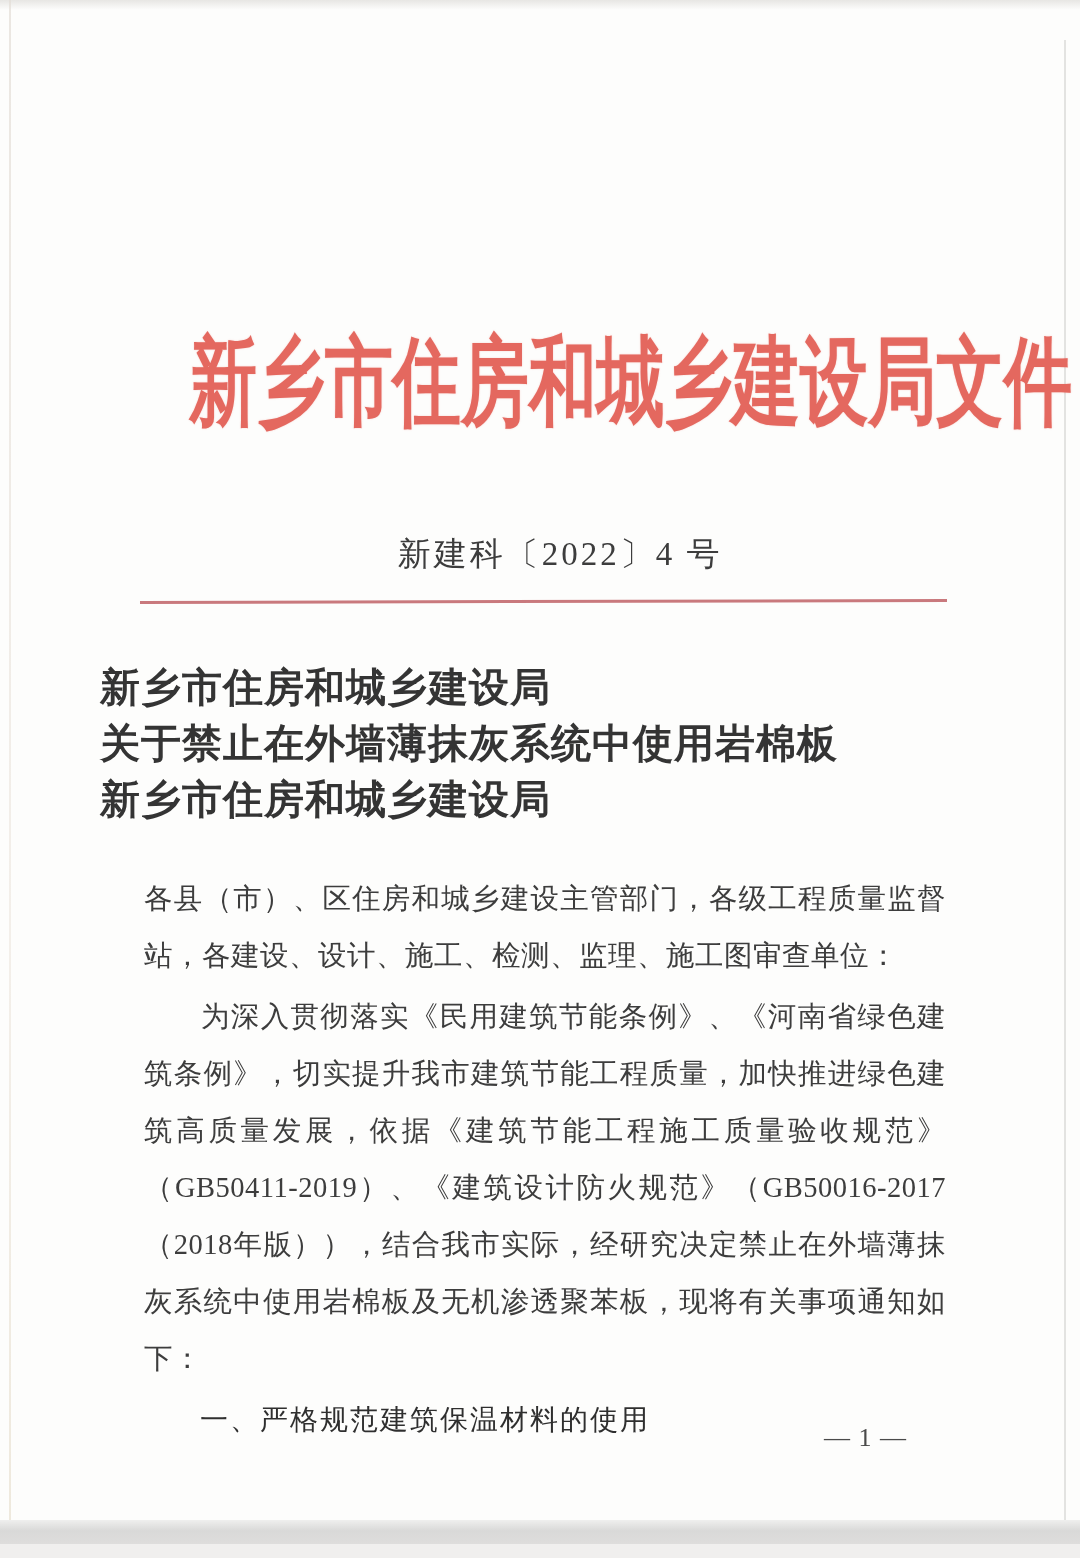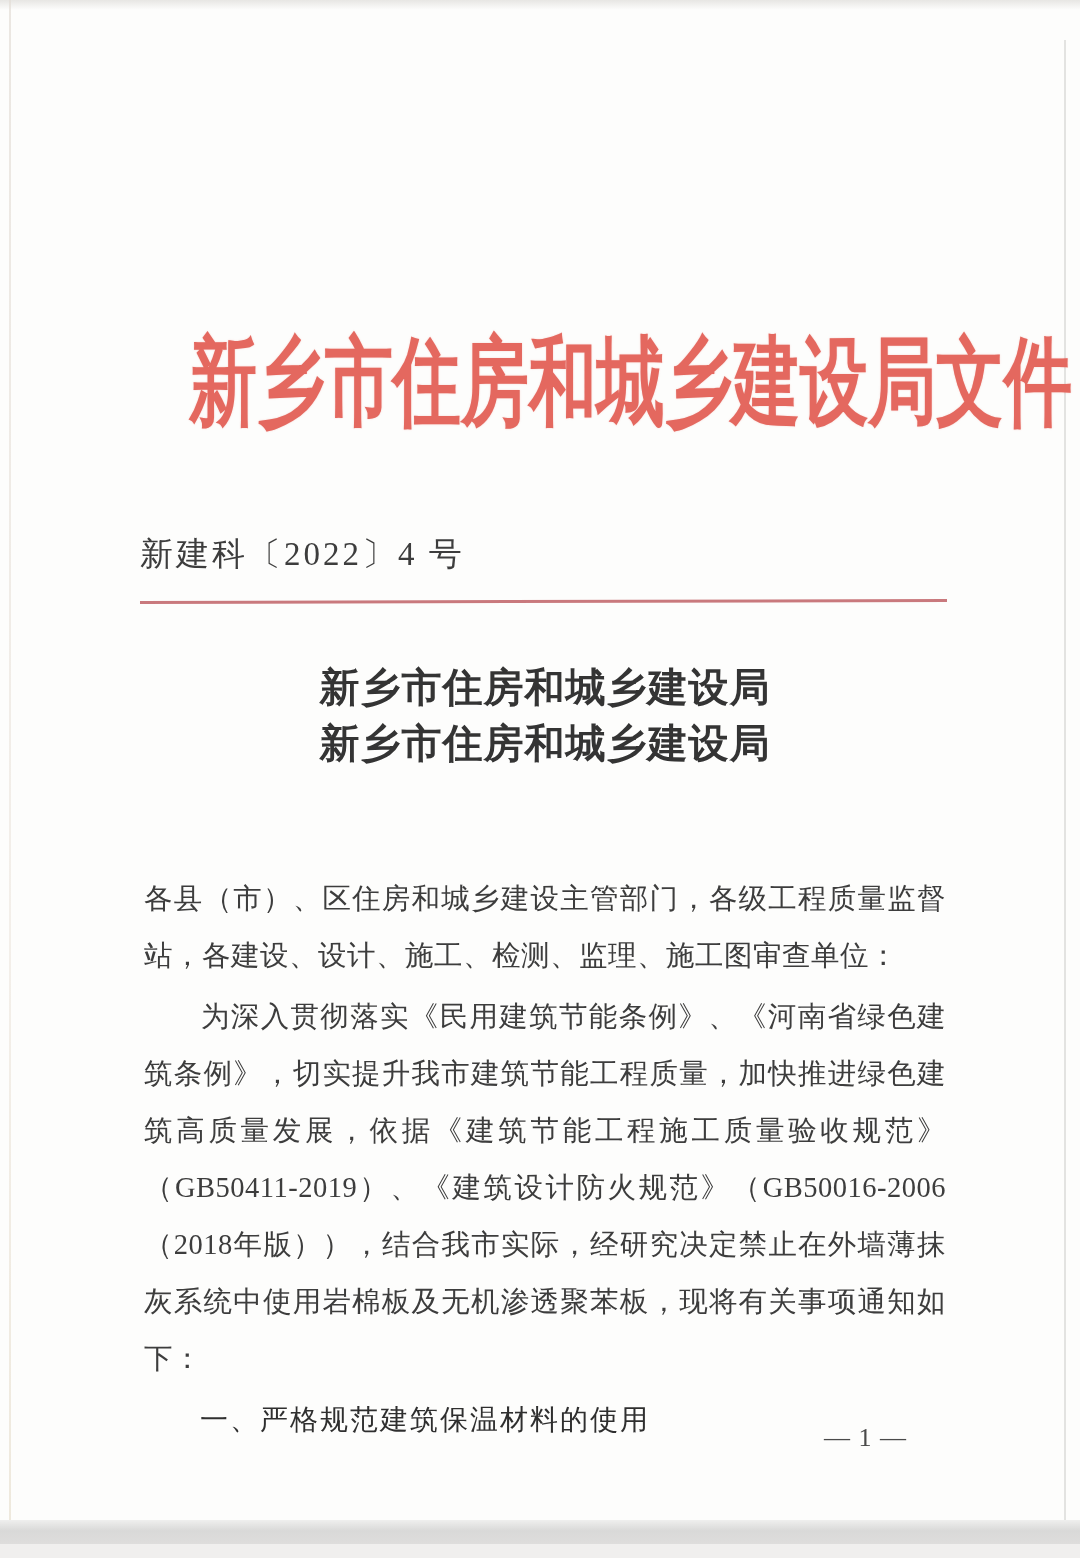--- a/index.html
+++ b/index.html
@@ -58,38 +58,37 @@
     font-weight: bold;
     color: var(--banner-red);
     letter-spacing: 0;
     transform: scaleX(0.70);
     transform-origin: 50% 50%;
     text-shadow: 0 0 2px rgba(228,104,95,.35);
   }
 
   
   .doc-number {
-    position: absolute; top: 532px; left: 140px; width: 808px;
-    text-align: left;
+    position: absolute; top: 532px; left: 156px; width: 808px;
+    text-align: center;
     font-size: 33px;
     letter-spacing: 3px;
     color: var(--ink);
   }
 
   
   .red-line {
     position: absolute; top: 600px; left: 140px; width: 807px; height: 3px;
     background: var(--divider-red);
     transform: rotate(-0.15deg);
   }
 
   
   .title-block {
     position: absolute; top: 660px; left: 100px; width: 890px;
-    text-align: center;
     font-size: 40px;
     font-weight: bold;
     line-height: 56px;
     color: var(--title-ink);
     letter-spacing: 1px;
   }
 
   
   .body-block {
     position: absolute; top: 866px; left: 140px; width: 810px;
@@ -133,26 +132,27 @@
   <div class="banner-wrap">
     <span class="banner-text">新乡市住房和城乡建设局文件</span>
   </div>
 
   <div class="doc-number">新建科〔2022〕4 号</div>
 
   <div class="red-line"></div>
 
   <div class="title-block">
     <div>新乡市住房和城乡建设局</div>
+    <div>关于禁止在外墙薄抹灰系统中使用岩棉板</div>
     <div>新乡市住房和城乡建设局</div>
   </div>
 
   <div class="body-block">
     <p>各县（市）、区住房和城乡建设主管部门，各级工程质量监督站，各建设、设计、施工、检测、监理、施工图审查单位：</p>
-    <p class="indent">为深入贯彻落实《民用建筑节能条例》、《河南省绿色建筑条例》，切实提升我市建筑节能工程质量，加快推进绿色建筑高质量发展，依据《建筑节能工程施工质量验收规范》（GB50411-2019）、《建筑设计防火规范》（GB50016-2006（2018年版）），结合我市实际，经研究决定禁止在外墙薄抹灰系统中使用岩棉板及无机渗透聚苯板，现将有关事项通知如下：</p>
+    <p class="indent">为深入贯彻落实《民用建筑节能条例》、《河南省绿色建筑条例》，切实提升我市建筑节能工程质量，加快推进绿色建筑高质量发展，依据《建筑节能工程施工质量验收规范》（GB50411-2019）、《建筑设计防火规范》（GB50016-2017（2018年版）），结合我市实际，经研究决定禁止在外墙薄抹灰系统中使用岩棉板及无机渗透聚苯板，现将有关事项通知如下：</p>
     <p class="indent section-heading">一、严格规范建筑保温材料的使用</p>
   </div>
 
   <div class="page-number">— 1 —</div>
 
   <div class="bottom-band"></div>
   <div class="below-band"></div>
 
 </div>
 

